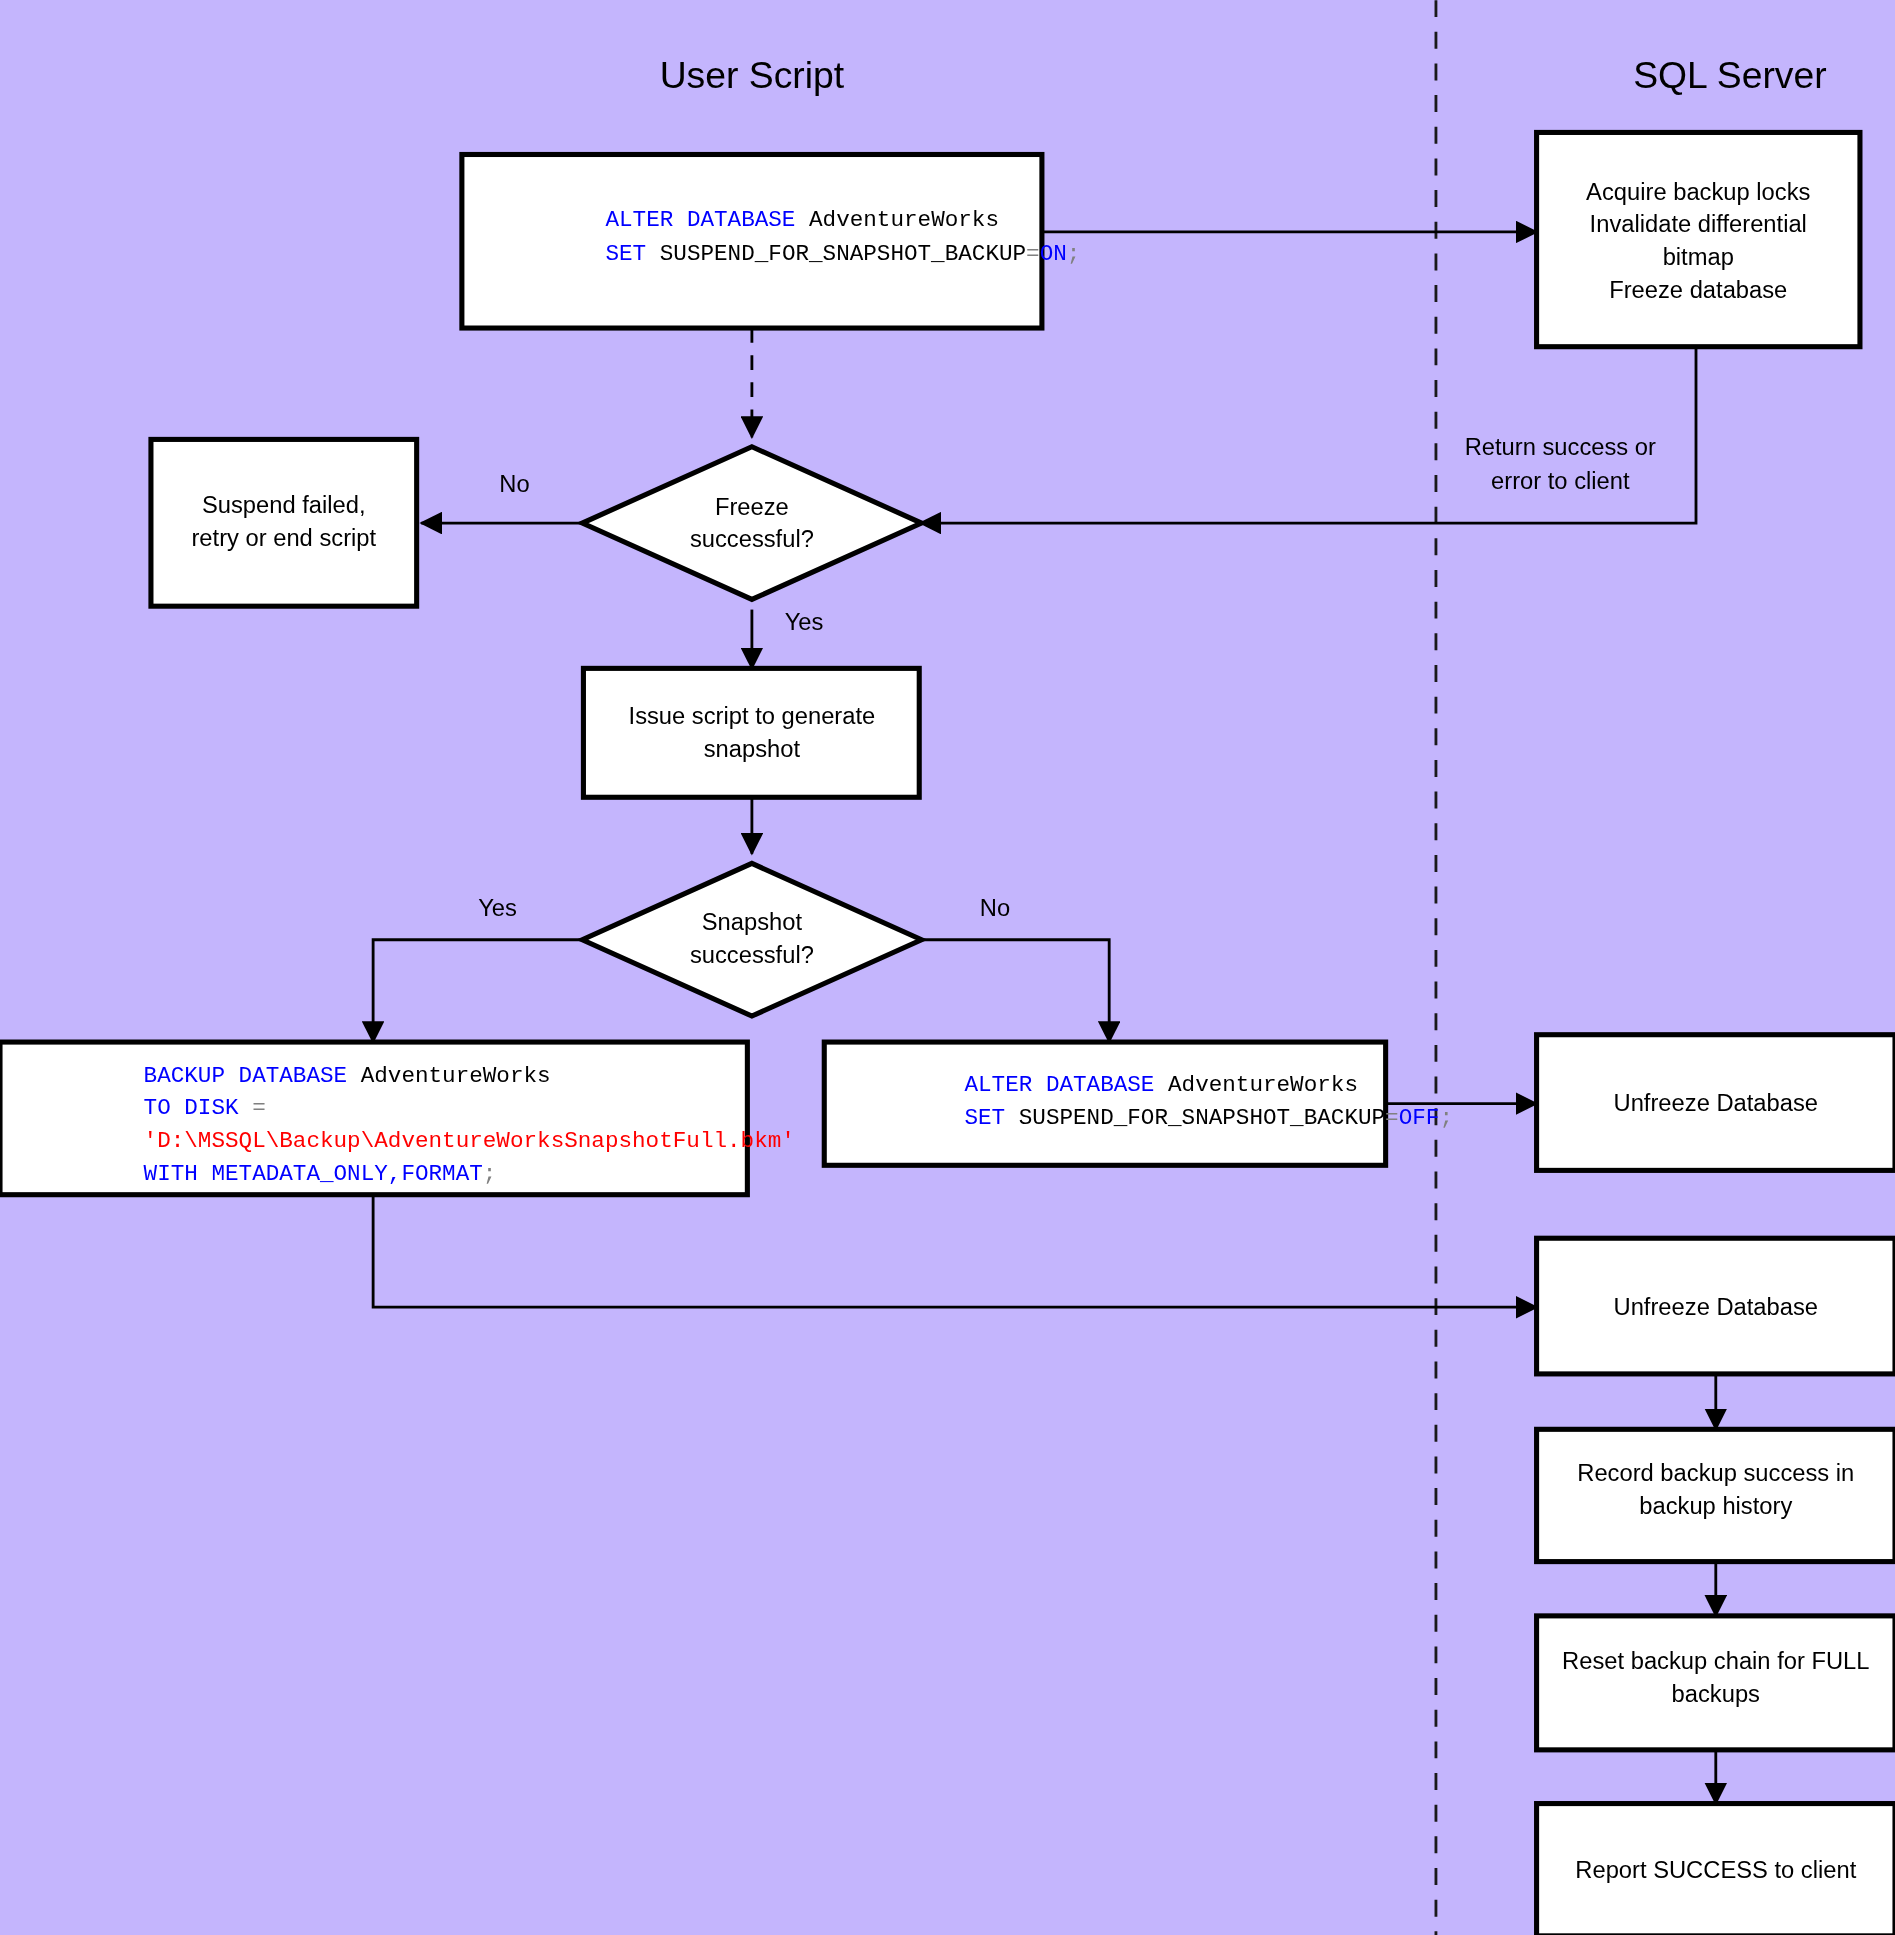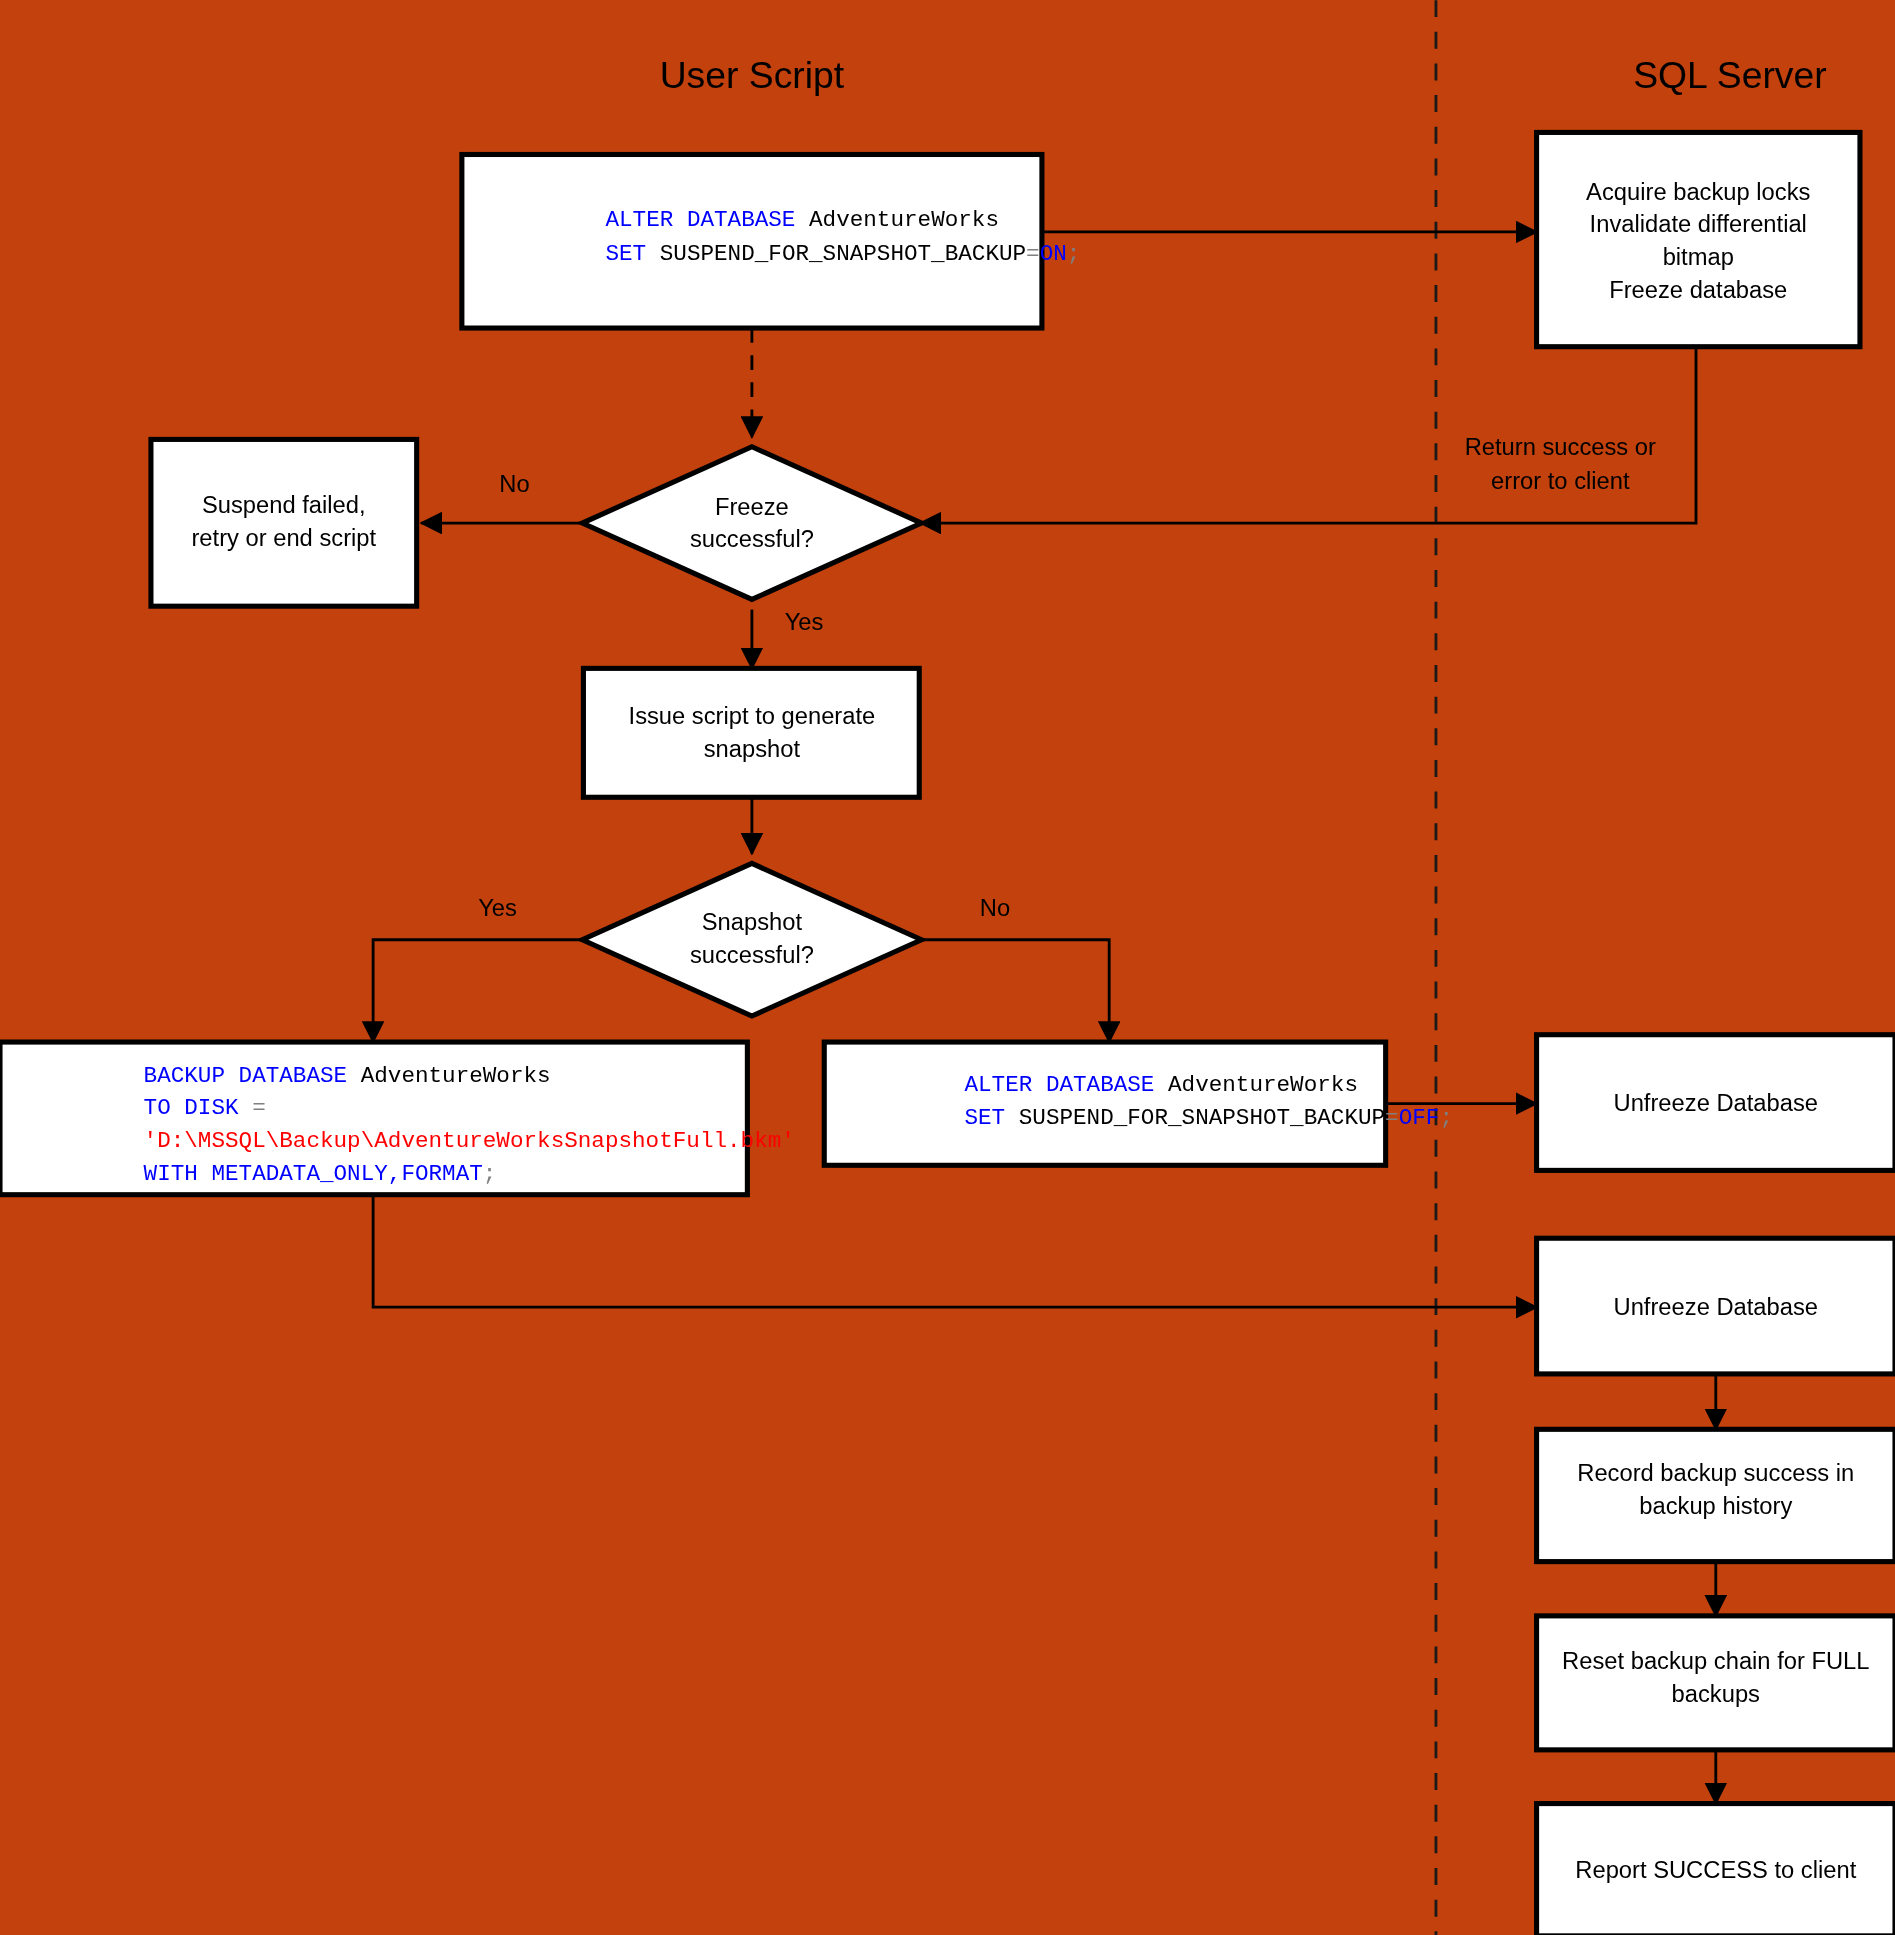--- a/index.html
+++ b/index.html
@@ -4,21 +4,21 @@
 <style>
   html, body {
     margin: 0;
     padding: 0;
     background: #e2e2e2;
   }
   #root {
     position: relative;
     width: 1895px;
     height: 1936px;
-    background: #c2410c;
+    background: #c4b5fd;
     font-family: "Liberation Sans", sans-serif;
     overflow: hidden;
   }
   svg#canvas {
     position: absolute;
     top: 0; left: 0;
     width: 1895px;
     height: 1936px;
   }
   .lane-title {

